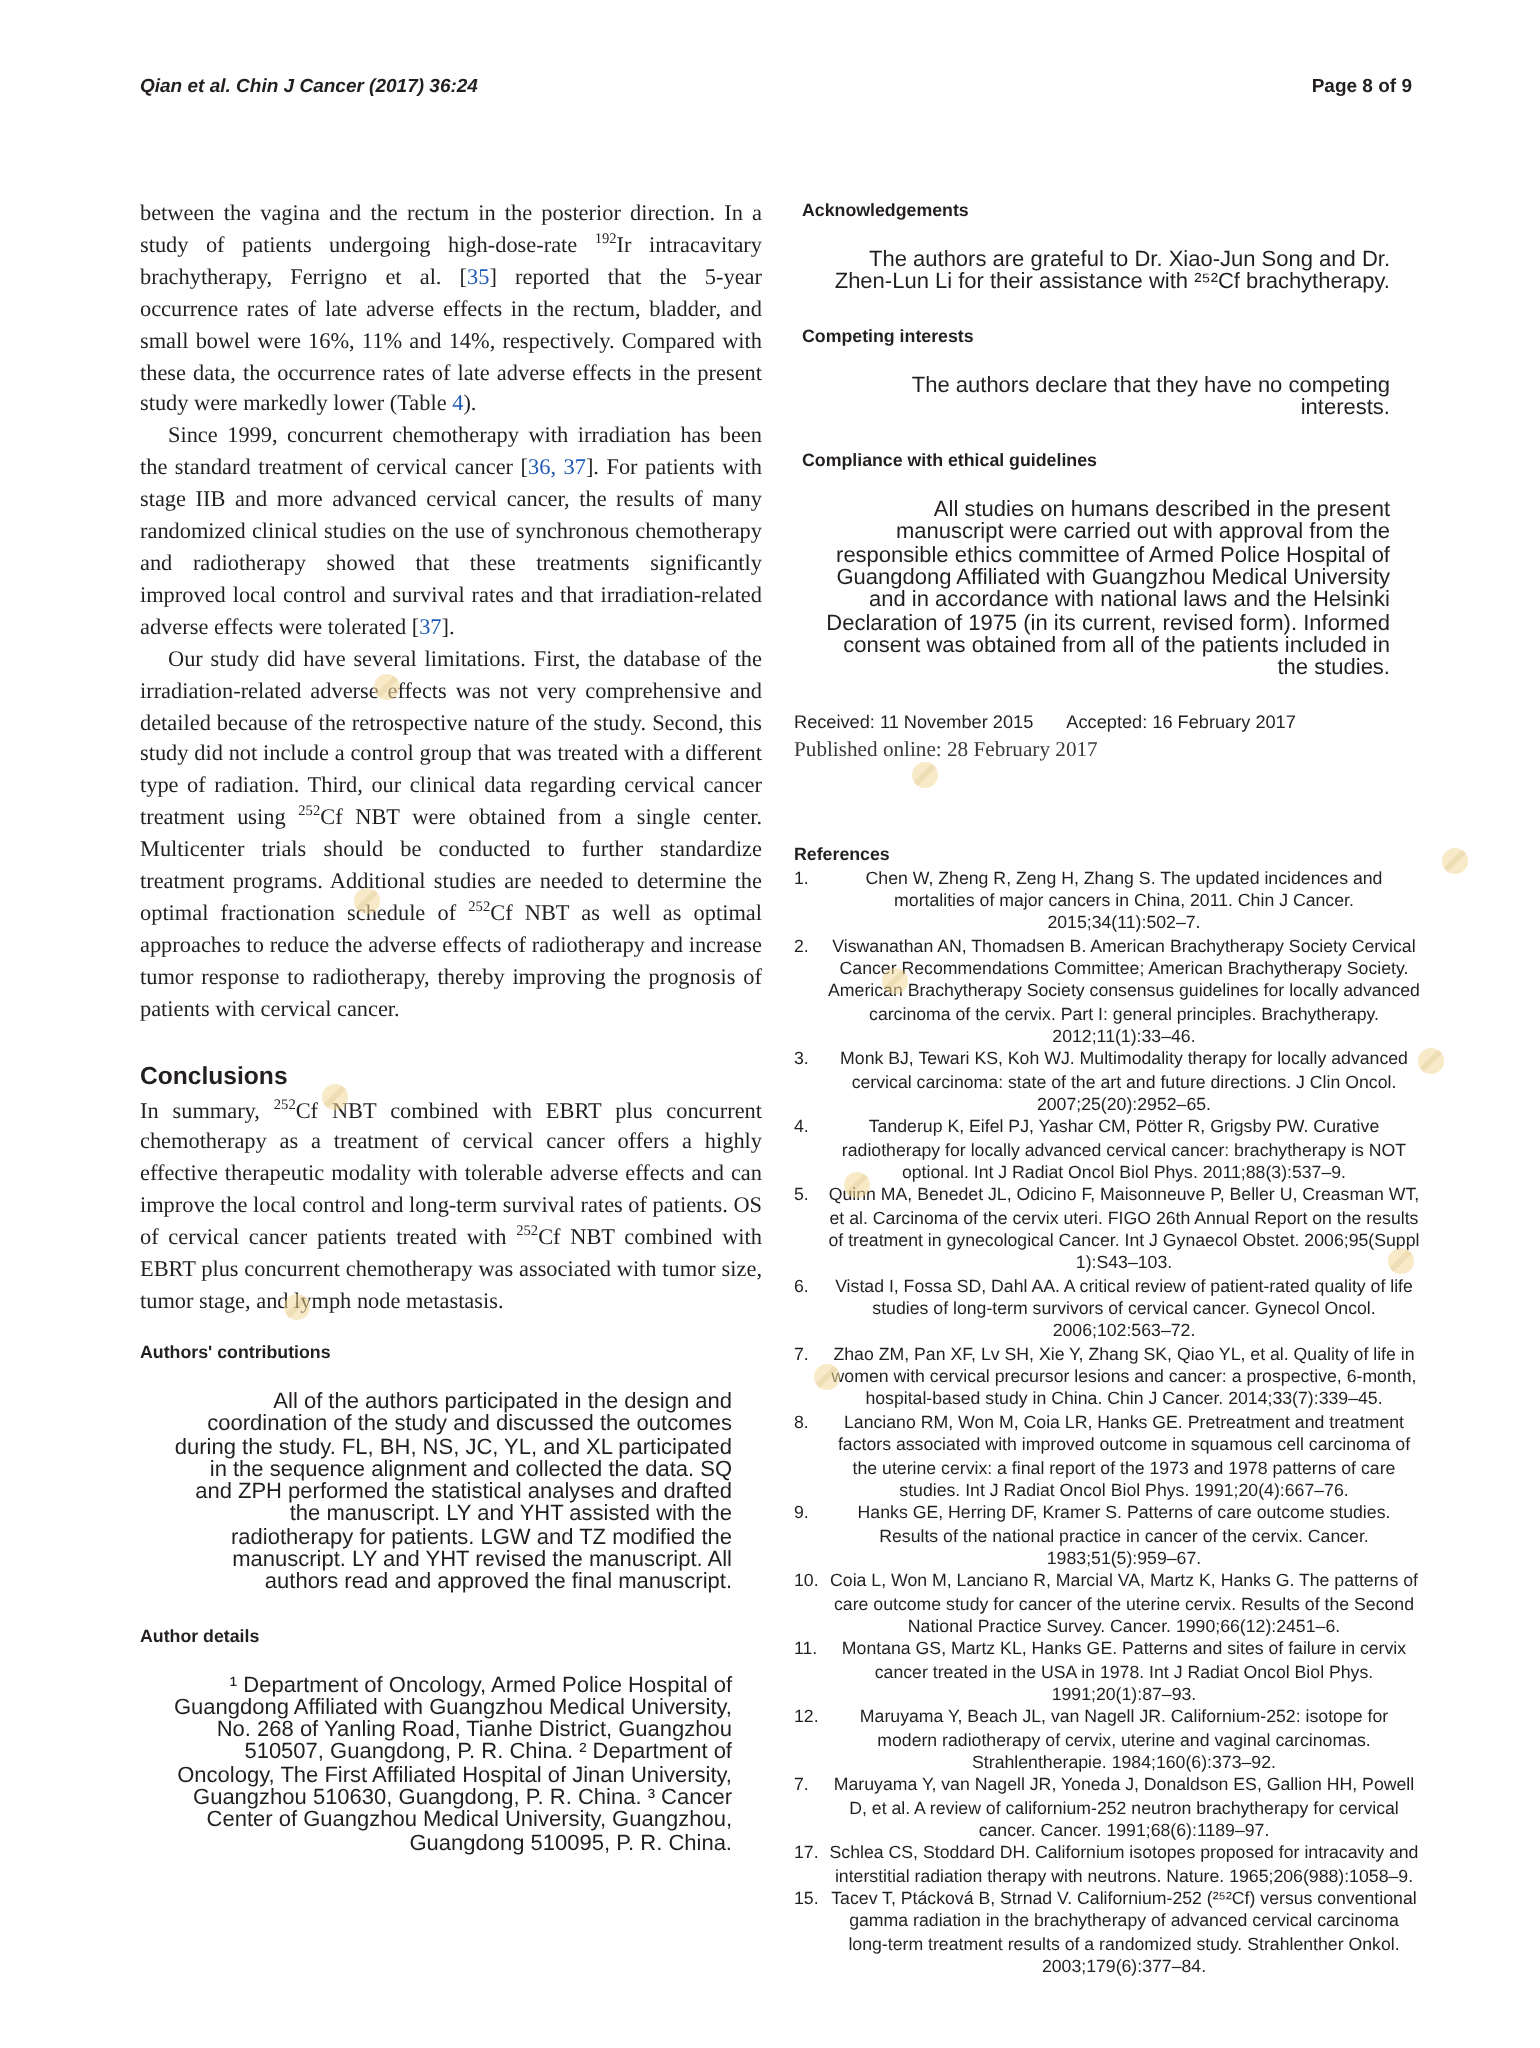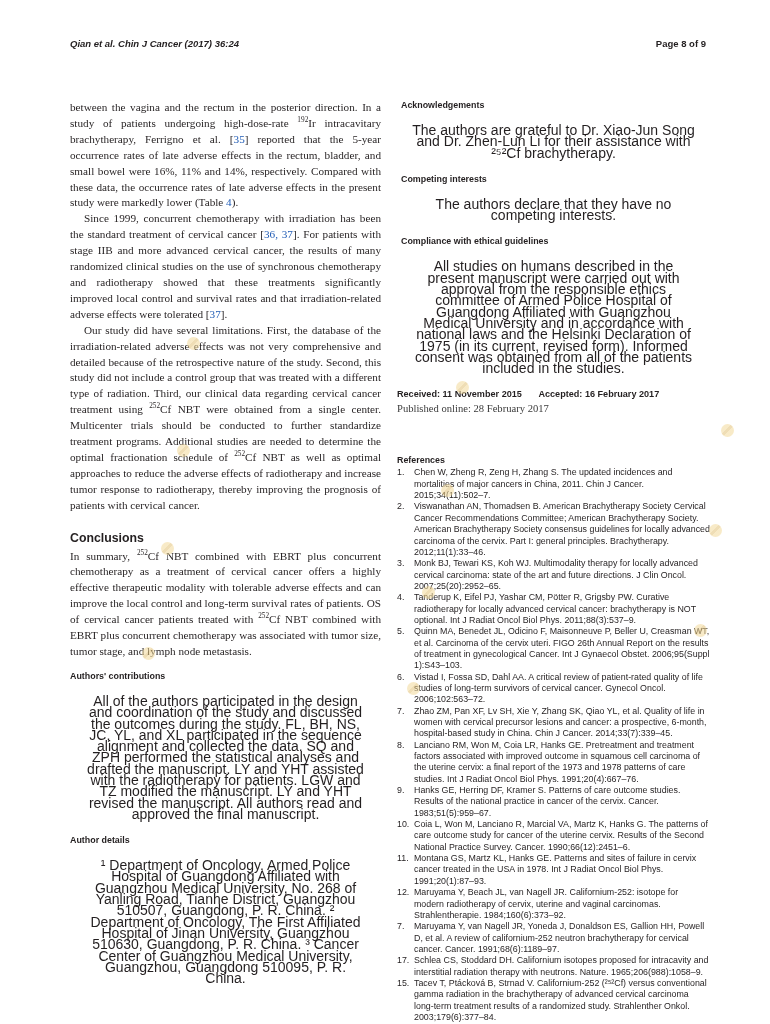--- a/index.html
+++ b/index.html
@@ -29,38 +29,38 @@
   .cite{color:#1f5bb5;}
 
   h2.conclusions{
     font-family:"Liberation Sans",sans-serif;font-size:12.3px;font-weight:bold;
     margin:17px 0 4px 0;
   }
   h3.small-head{
     font-size:8.9px;font-weight:bold;margin:11px 0 1px 0;
   }
   .small-text{
-    font-size:14px;line-height:11.3px;margin:15px;text-align:center;
+    font-size:11px;line-height:11.3px;margin:15px;text-align:right;
   }
 
   
   .bm-section{margin-bottom:11px;}
   .bm-section h3{margin:0 0 1px 4px;}
   .received-line{
-    font-size:9.1px;font-weight:bold;margin:14px 0 0 0;
+    font-size:9.1px;font-weight:normal;margin:14px 0 0 0;
   }
   .received-line .acc{margin-left:14px;}
   .published-line{
     font-family:"Liberation Serif",serif;font-size:10.6px;margin:4px 0 0 0;color:#3a3a3a;
   }
   h3.refs-head{margin:41px 0 2px 0;}
   ol.refs{list-style:none;margin:0;padding:0;font-size:8.85px;line-height:11.35px;}
   ol.refs li{display:flex;margin:0;}
   .ref-num{width:17px;flex:none;}
-  .ref-text{flex:1;text-align:left;}
+  .ref-text{flex:1;text-align:center;}
 
   
   .dot{
     position:absolute;width:13px;height:13px;border-radius:50%;
     opacity:0.55;pointer-events:none;
     background:linear-gradient(135deg,#f2d99a 0 42%,#e2c279 42% 56%,#f2d99a 56% 100%);
   }
 </style>
 </head>
 <body>

